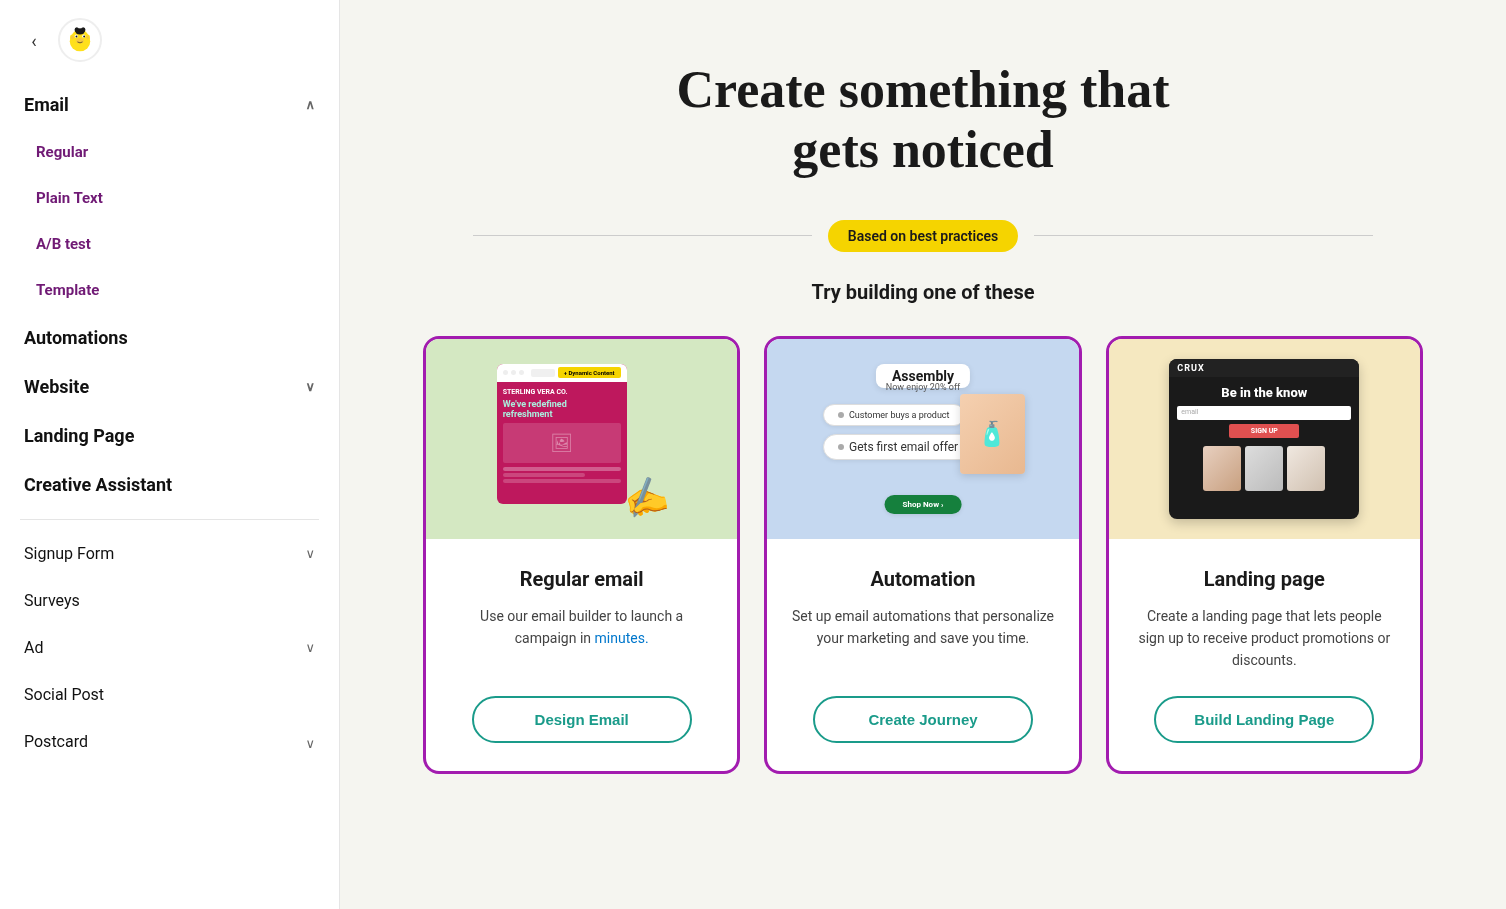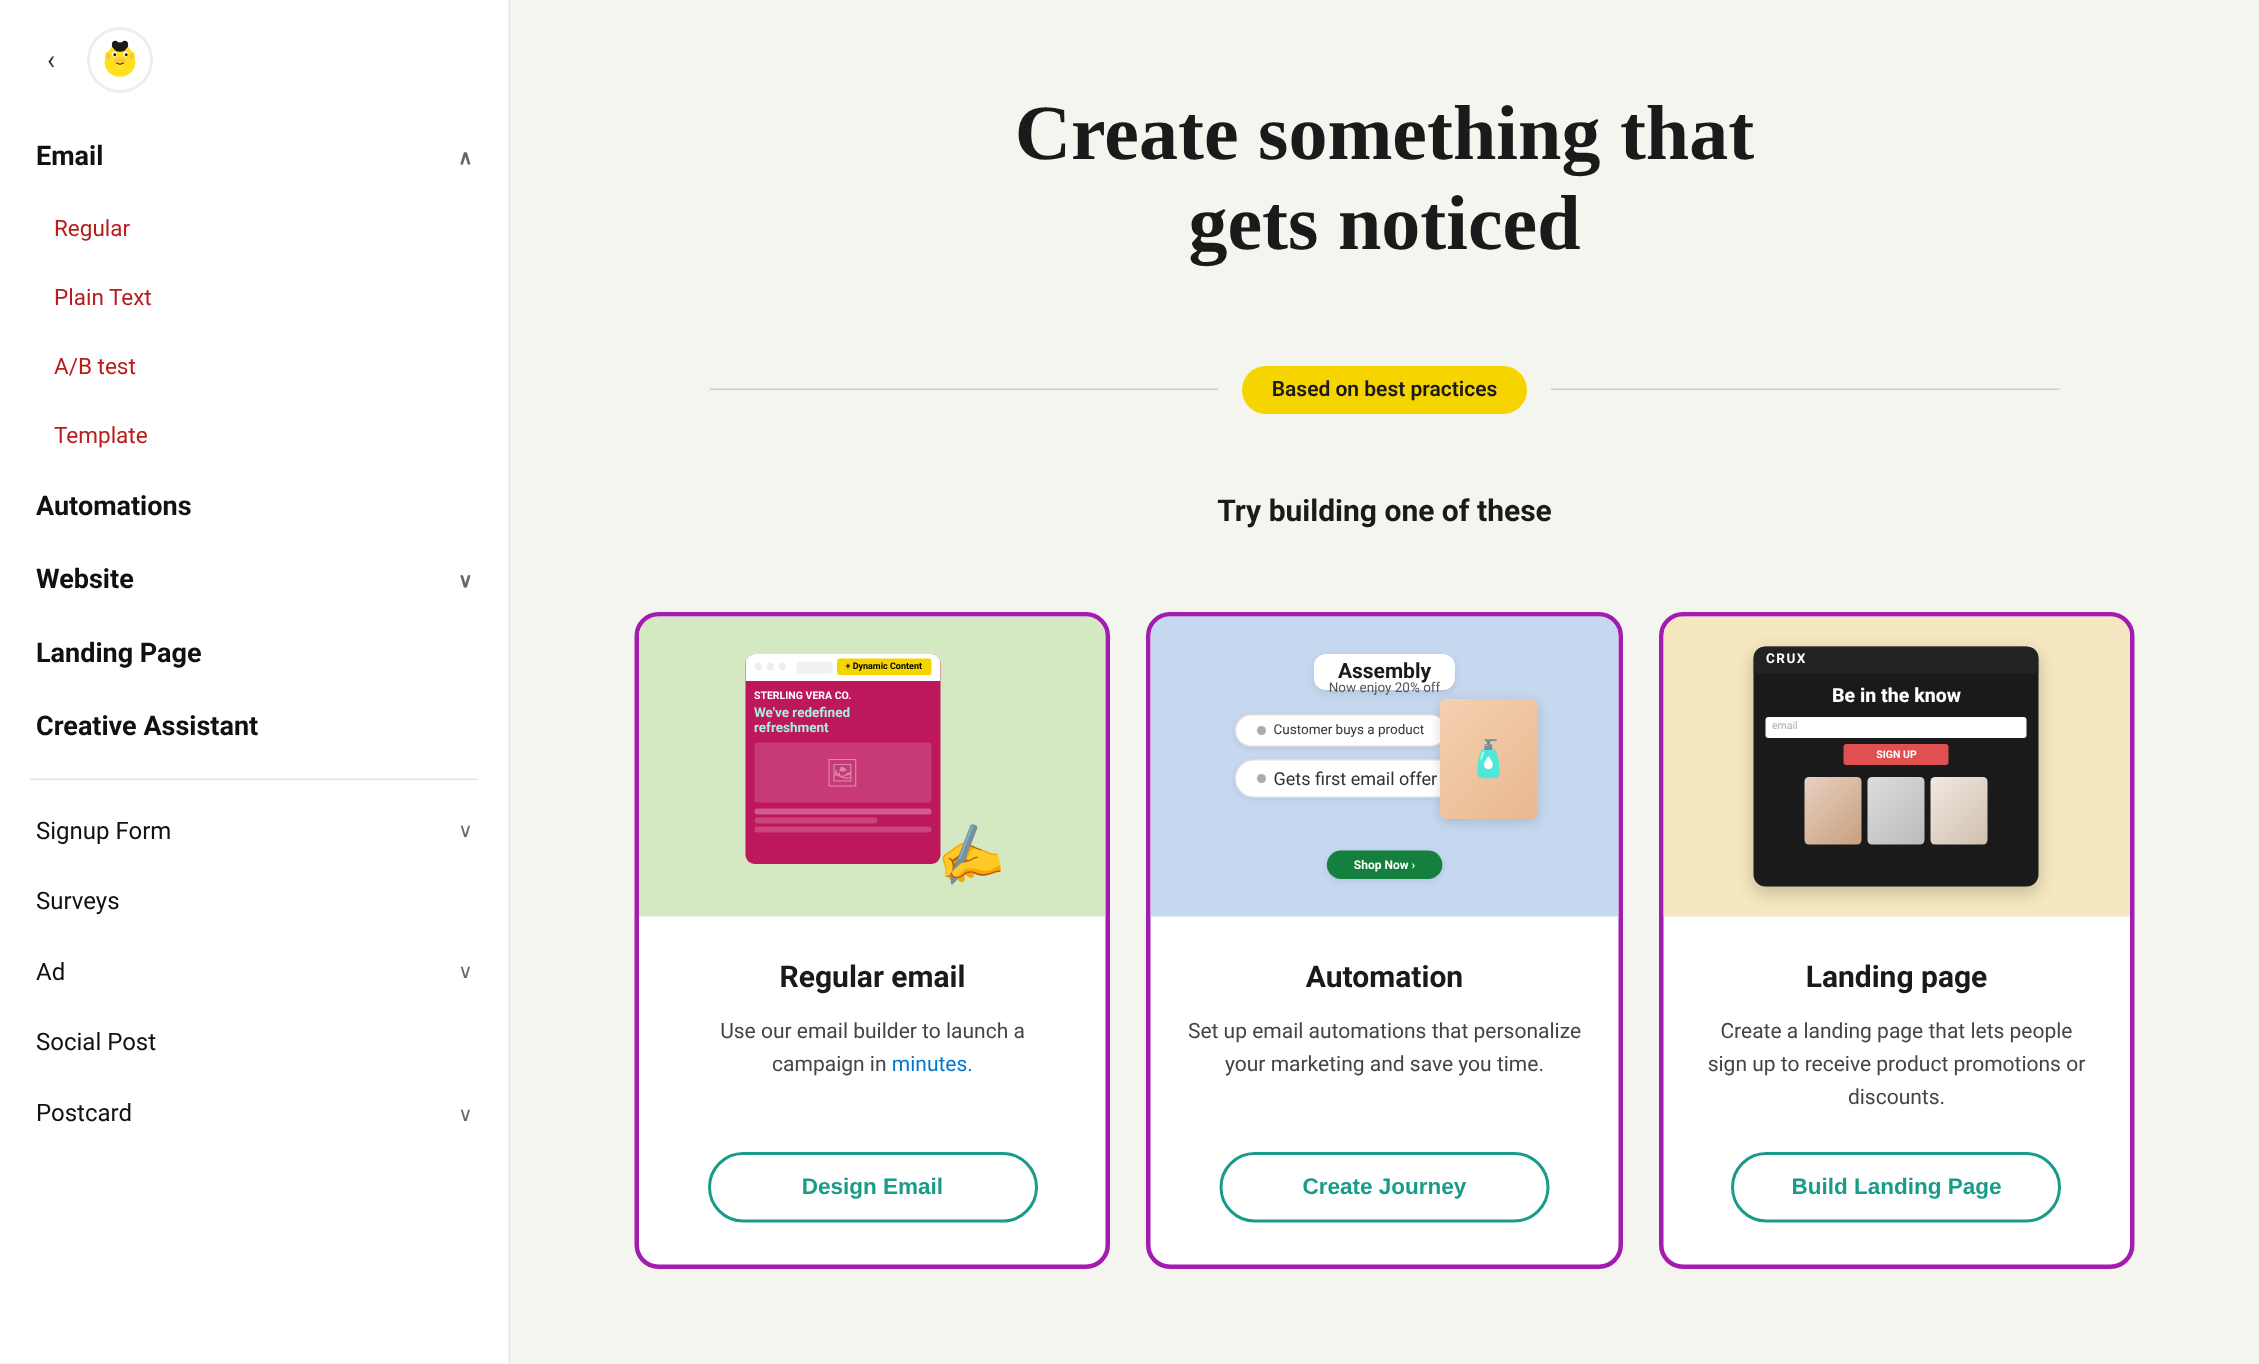--- a/index.html
+++ b/index.html
@@ -64,22 +64,22 @@
     }
 
     .sidebar-nav-item.top-level {
       font-size: 18px;
       font-weight: 700;
       color: #111;
     }
 
     .sidebar-nav-item.sub-level {
       font-size: 15px;
-      font-weight: 400;
-      color: #b91c1c;
+      font-weight: 700;
+      color: #701a75;
       padding-left: 36px;
     }
 
     .chevron {
       font-size: 13px;
       color: #666;
     }
 
     .sidebar-divider {
       border: none;
@@ -89,21 +89,20 @@
 
     
     #main {
       flex: 1;
       overflow-y: auto;
       background: #f5f5f0;
       display: flex;
       flex-direction: column;
       align-items: center;
       padding: 60px 40px 24px;
-      gap: 24px;
     }
 
     .hero-title {
       font-size: 52px;
       font-weight: 800;
       color: #1a1a1a;
       text-align: center;
       line-height: 1.15;
       max-width: 600px;
       margin-bottom: 40px;

